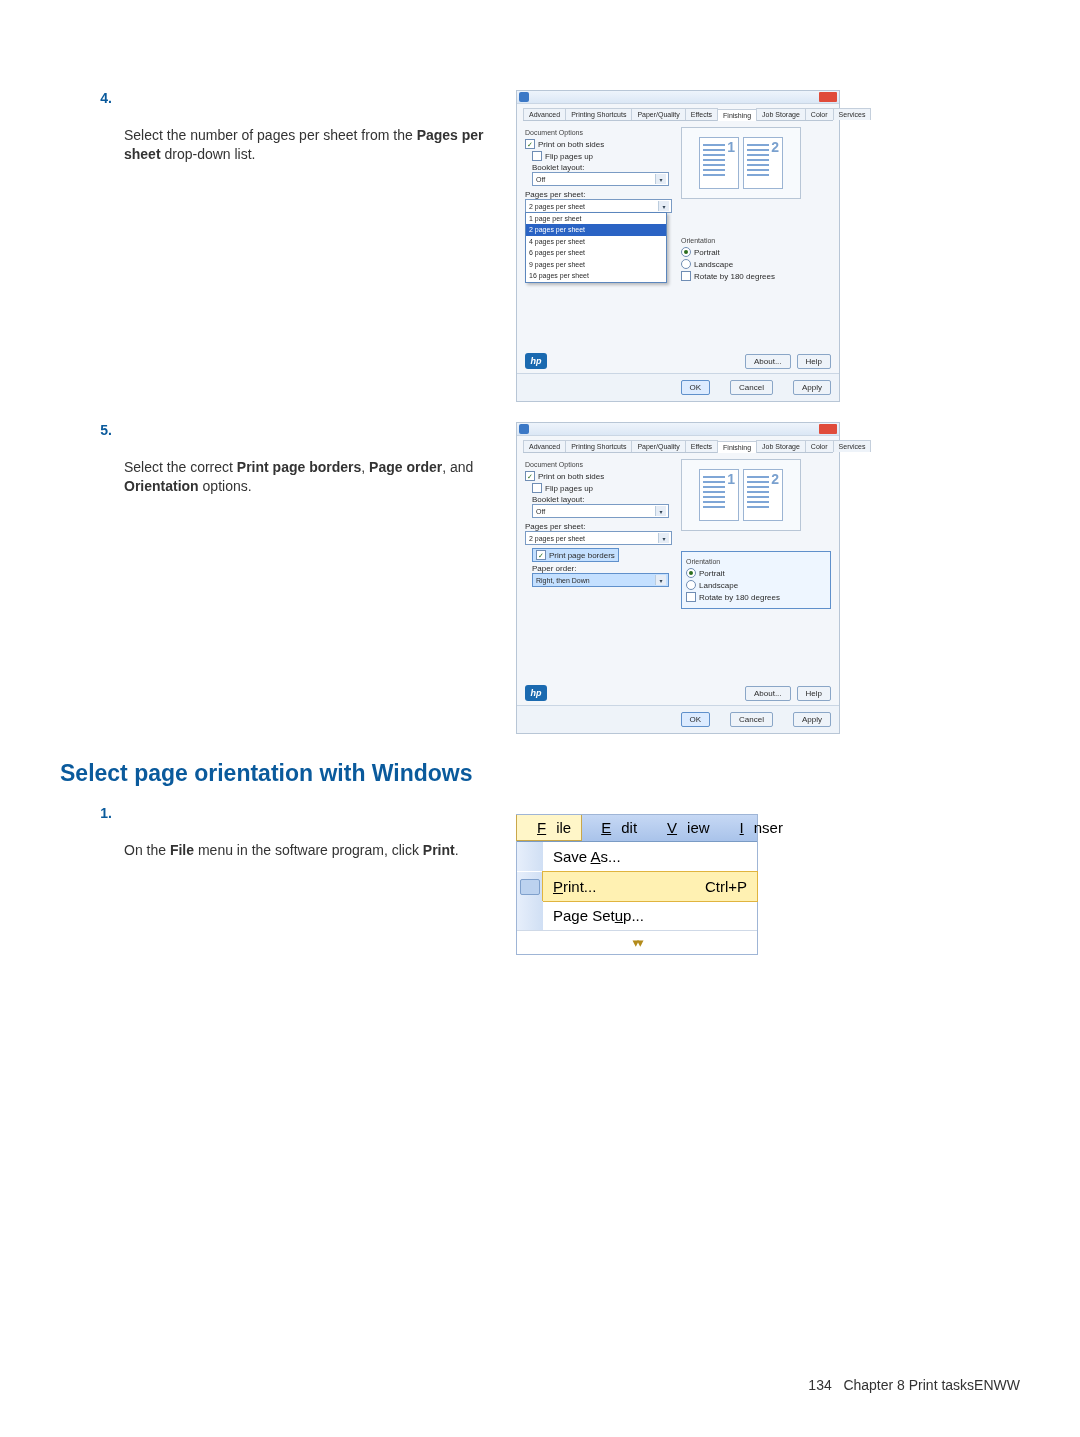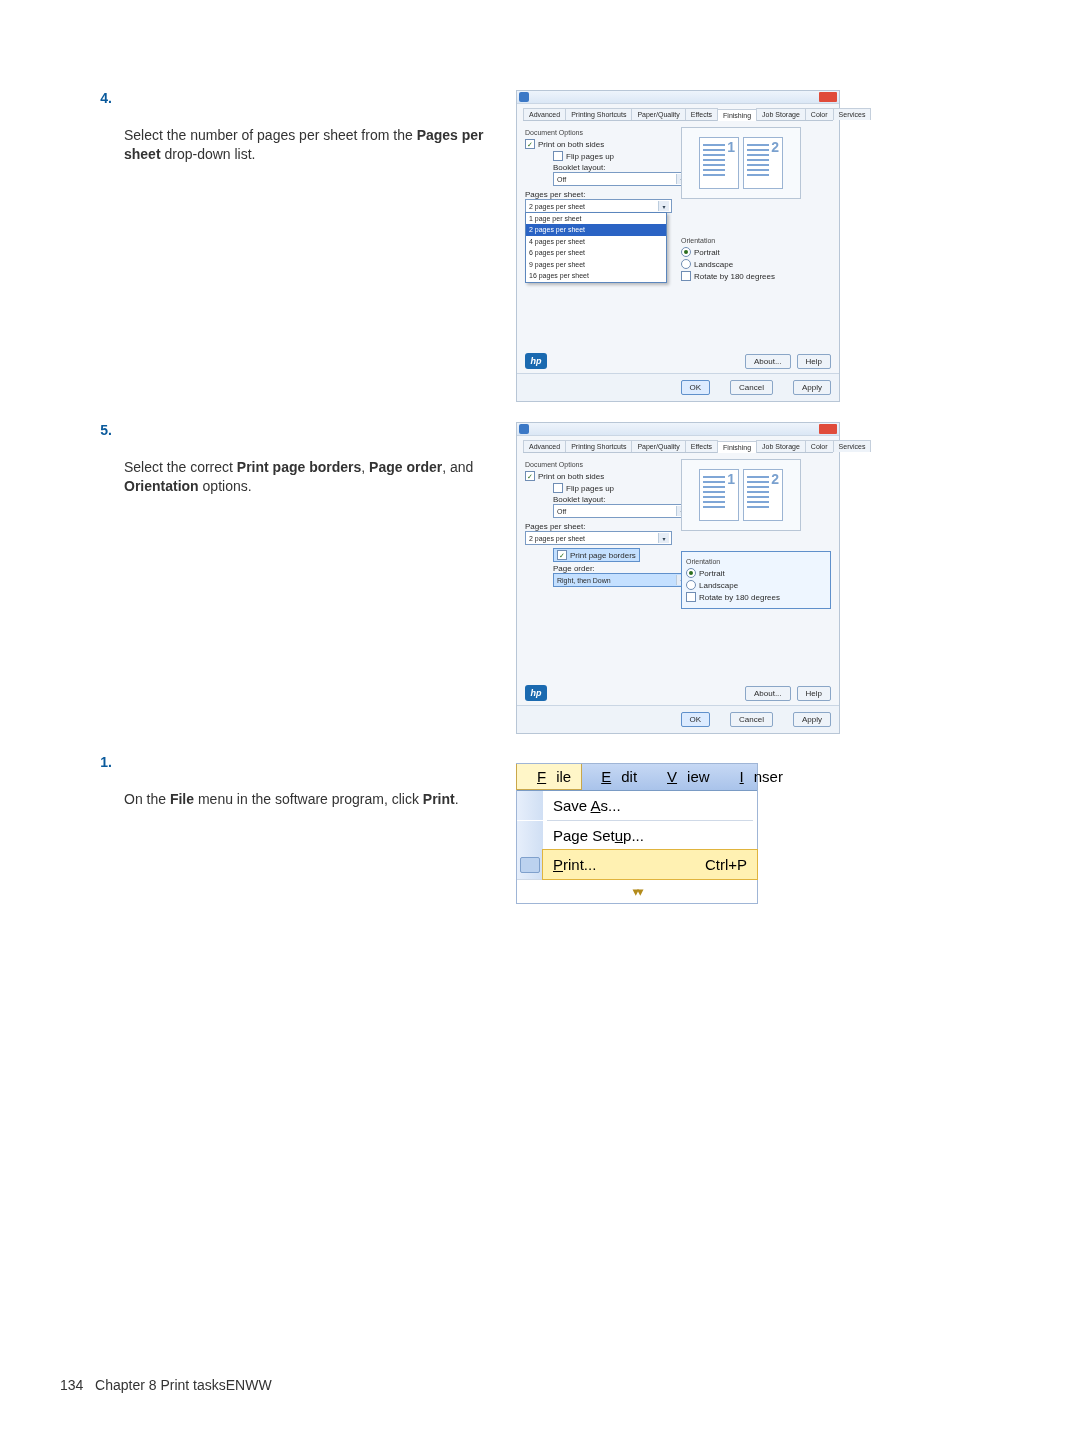--- a/index.html
+++ b/index.html
@@ -100,21 +100,21 @@
     min-height: 220px;
   }
   .dlg-left { width: 150px; }
   .dlg-right { flex: 1; padding-left: 6px; }
   .group-label { font-size: 7px; color: #444; margin: 2px 0 3px 0; }
   .chk-row { display: flex; align-items: center; gap: 3px; margin: 2px 0 2px 0; }
   .chk {
     width: 8px; height: 8px; border: 1px solid #6f8db4; background: #fff; flex: none;
     display: flex; align-items: center; justify-content: center; font-size: 7px; color: #2b6e1e; line-height: 1;
   }
-  .indent { margin-left: 28px; }
+  .indent { margin-left: 7px; }
   .select {
     border: 1px solid #7a9bc4;
     background: #fff;
     height: 12px;
     display: flex;
     align-items: center;
     justify-content: space-between;
     padding: 0 2px 0 3px;
     font-size: 7px;
   }
@@ -208,21 +208,21 @@
   .menu-sep { border-top: 1px solid #cfd9e7; margin: 0 4px 0 30px; }
   .printer-ico {
     width: 18px; height: 14px; background: #bcd2ef; border: 1px solid #7fa0cc; border-radius: 2px; margin: auto;
   }
   .expand-row { display:flex; justify-content:center; padding: 4px 0; background:#fff; border-top:1px solid #cfd9e7;}
   .expand-ico { color:#b38b1b; font-size: 13px; letter-spacing: -2px; }
 
   
   .page-footer {
     position: absolute; left: 60px; right: 60px; bottom: 44px;
-    display:flex; justify-content: flex-start; font-size: 14px; color: #333;
+    display:flex; justify-content: flex-end; font-size: 14px; color: #333;
   }
   .underline { text-decoration: underline; }
 </style>
 </head>
 <body>
 
 <div class="page">
 
   <div class="row">
     <div class="step-col" style="margin-left:22px;">
@@ -368,21 +368,21 @@
             <div style="margin-top:4px;">Pages per sheet:</div>
             <div class="select" style="width:140px;">
               <span>2 pages per sheet</span>
                 <span class="arrow">▾</span>
             </div>
             <div class="chk-row indent" style="margin-top:3px; background:#c4e0ff; border:1px solid #5f90cb; width:fit-content; padding:1px 3px;">
               <span class="chk">✓</span>
               <span>Print page borders</span>
             </div>
             <div class="indent" style="margin-top:2px;">
-              <div>Page order:</div>
+              <div>Paper order:</div>
               <div class="select" style="width:130px; border-color:#5f90cb; background:#c4e0ff;">
                 <span>Right, then Down</span>
                   <span class="arrow">▾</span>
               </div>
             </div>
           </div>
           <div class="dlg-right">
             <div class="preview-box">
               <div class="pv-page">
                   <span class="pv-num">1</span>
@@ -420,20 +420,21 @@
         </div>
         <div class="dlg-footer">
           <span class="btn ok">OK</span>
           <span class="btn">Cancel</span>
           <span class="btn">Apply</span>
         </div>
       </div>
     </div>
   </div>
 
+  <h2 class="sect">Select page orientation with Windows</h2>
 
   <div class="row">
     <div class="step-col" style="margin-left:22px;">
       <div class="step-num">1.</div>
       <div class="step-text">
         <span>On the </span><b>File</b><span> menu in the software program, click </span><b>Print</b><span>.</span>
       </div>
     </div>
 
     <div class="shot-col">
@@ -446,32 +447,32 @@
         </div>
         <div class="menu-body">
           <div class="menu-row">
             <div class="menu-leftstrip"></div>
             <div class="menu-item">
               <span>Save <span class="underline">A</span>s...</span>
             </div>
           </div>
           <div class="menu-sep"></div>
           <div class="menu-row">
+            <div class="menu-leftstrip" style="display:flex;">
+                <div class="printer-ico"></div>
+              </div>
+            <div class="menu-item hl">
+              <span><span class="underline">P</span>rint...</span>
+              <span>Ctrl+P</span>
+            </div>
+          </div>
+          <div class="menu-row">
             <div class="menu-leftstrip"></div>
             <div class="menu-item">
               <span>Page Set<span class="underline">u</span>p...</span>
-            </div>
-          </div>
-          <div class="menu-row">
-            <div class="menu-leftstrip" style="display:flex;">
-                <div class="printer-ico"></div>
-              </div>
-            <div class="menu-item hl">
-              <span><span class="underline">P</span>rint...</span>
-              <span>Ctrl+P</span>
             </div>
           </div>
           <div class="expand-row">
               <span class="expand-ico">▾▾</span>
             </div>
         </div>
       </div>
     </div>
   </div>
 

